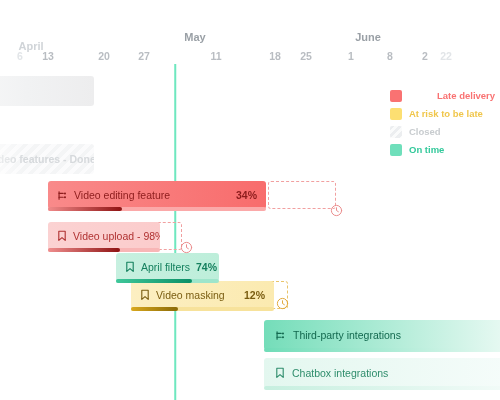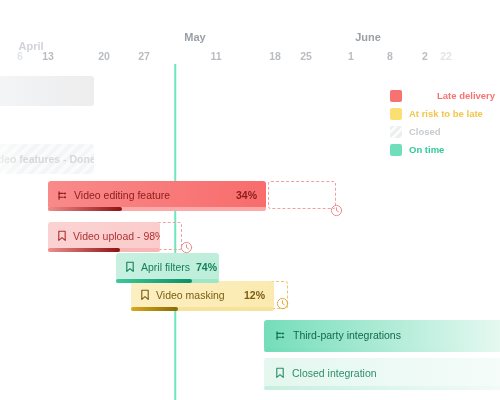--- a/index.html
+++ b/index.html
@@ -250,18 +250,18 @@
         </span>
         <span class="wide-title" style="color: rgb(19, 105, 79);">Third-party integrations</span>
       </div>
       <div class="wide-track" style="left: 264px; width: 240px; top: 348px; background: linear-gradient(90deg, rgb(111, 220, 183) 0%, rgb(231, 249, 242) 100%);"></div>
       <div class="wide-bar" style="left: 264px; width: 240px; top: 358px; background: linear-gradient(90deg, rgb(227, 247, 239) 0%, rgb(245, 252, 250) 100%);">
         <span class="bar-icon">
           <svg width="10" height="12" viewBox="0 0 12 15" fill="none" stroke="#2f8d6c" stroke-width="1.4" stroke-linejoin="round">
             <path d="M2 1.6 L10 1.6 L10 13 L6 9.6 L2 13 Z"></path>
           </svg>
         </span>
-        <span class="wide-title" style="color: rgb(47, 141, 108);">Closed integration</span>
+        <span class="wide-title" style="color: rgb(47, 141, 108);">Chatbox integrations</span>
       </div>
       <div class="wide-track" style="left: 264px; width: 240px; top: 386px; background: linear-gradient(90deg, rgb(198, 239, 223) 0%, rgb(242, 251, 248) 100%);"></div>
     </div>
 
 </div>
 
 </body></html>

